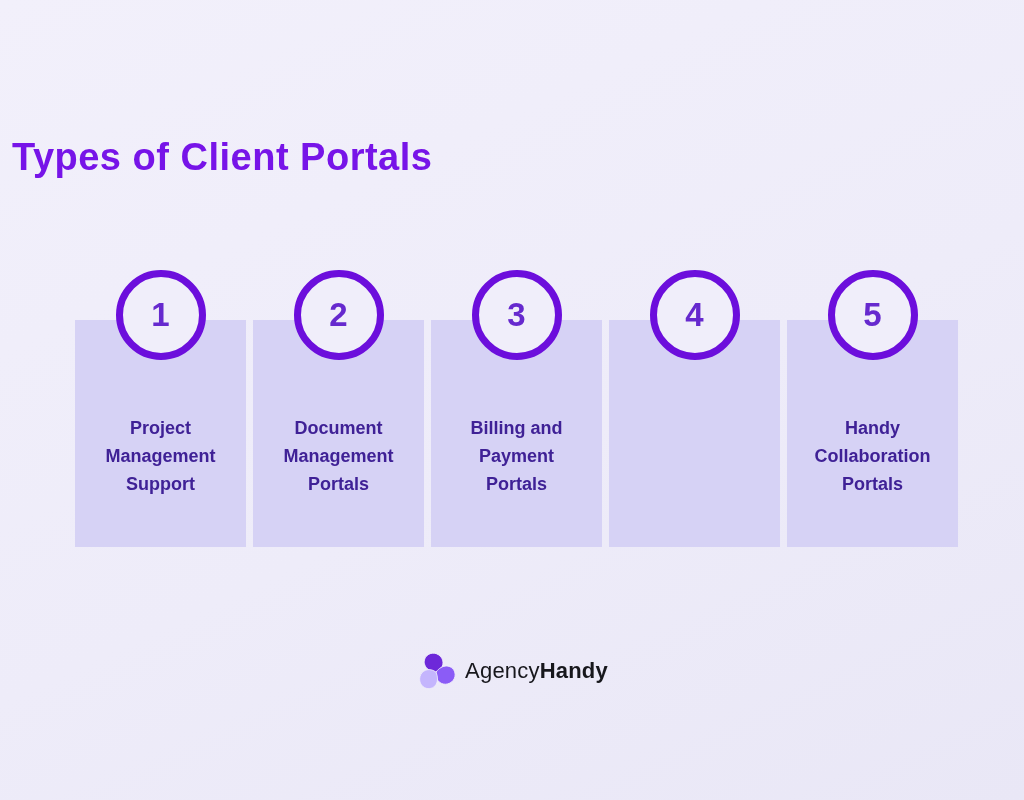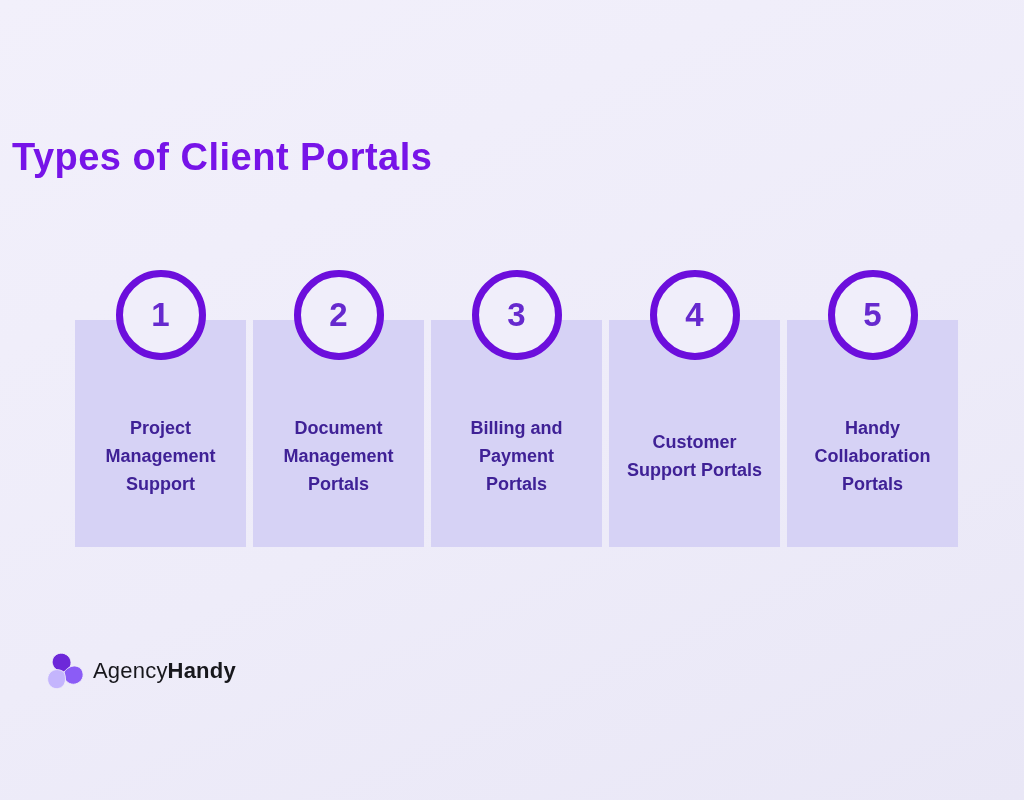--- a/index.html
+++ b/index.html
@@ -76,23 +76,22 @@
     white-space: pre-line;
   }
 
   .footer {
     position: absolute;
     top: 650px;
     left: 0;
     width: 100%;
     display: flex;
     align-items: center;
-    justify-content: flex-start;
+    justify-content: center;
     gap: 9px;
-    padding-left: 44px;
   }
 
   .logo-icon { width: 40px; height: 42px; display: block; }
 
   .brand {
     font-size: 22px;
     color: #17171C;
     letter-spacing: 0.2px;
     white-space: nowrap;
   }
@@ -132,22 +131,20 @@
       </div>
       <div class="card-label">Billing and
 Payment
 Portals</div>
     </div>
 
     <div class="card">
       <div class="circle">
         <span class="circle-number">4</span>
       </div>
-      <div class="card-label">Customer
-Support Portals</div>
     </div>
 
     <div class="card">
       <div class="circle">
         <span class="circle-number">5</span>
       </div>
       <div class="card-label">Handy
 Collaboration
 Portals</div>
     </div>

